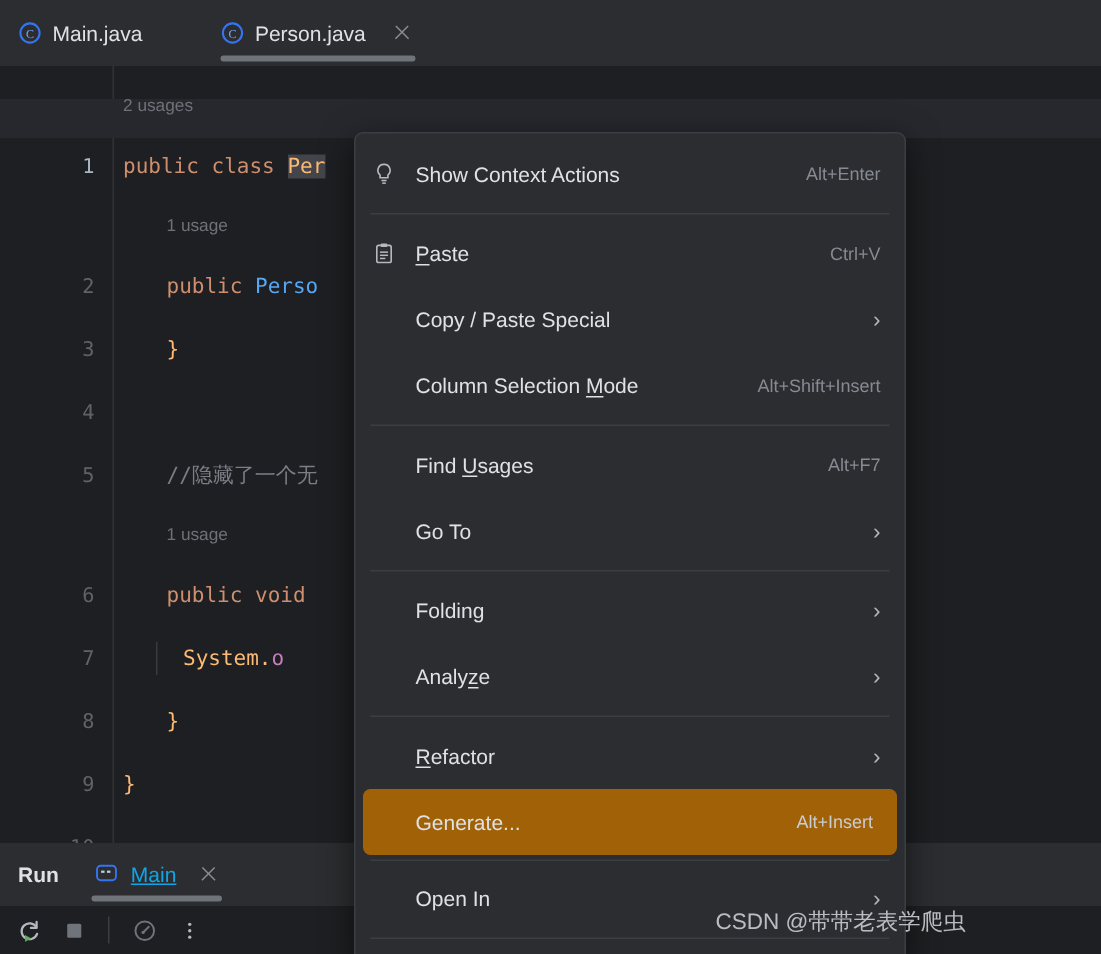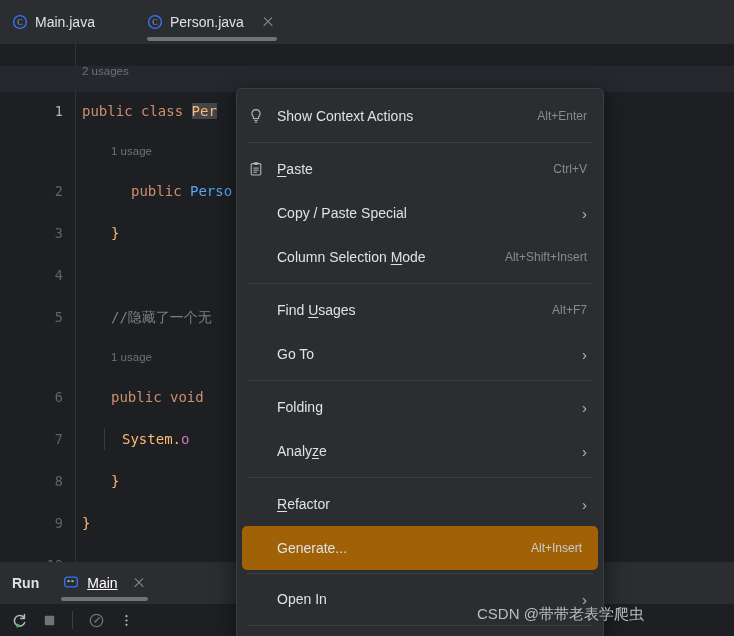--- a/index.html
+++ b/index.html
@@ -132,21 +132,21 @@
     position: absolute; left: 0; top: 0; width: 734px; height: 42px;
     background: #2b2d30;
     display: flex; align-items: center;
   }
   .run-title {
     font-size: 14px; color: #dfe1e5; font-weight: bold;
     padding: 0 16px 0 12px;
   }
   .runtab {
     position: relative; height: 42px; display: flex; align-items: center; gap: 8px;
-    padding: 0 8px; font-size: 14px; color: #ffffff; text-decoration: underline;
+    padding: 0 8px; font-size: 14px; color: #0ea5e9; text-decoration: underline;
   }
   .runtab .tab-underline {
     position: absolute; left: 6px; right: 6px; bottom: 3px; height: 4px;
     border-radius: 2px; background: #6f737a;
   }
   .runtoolbar {
     position: absolute; left: 0; top: 42px; width: 734px; height: 32px;
     display: flex; align-items: center; gap: 4px; padding-left: 6px;
     background: #1e1f22;
   }
@@ -240,21 +240,21 @@
 
       <div class="row">
         <span class="src" style="padding-left:5px;"><span class="kw">public</span><span class="src"> </span><span class="kw">class</span><span class="src"> </span><span class="ident sel">Per</span></span>
       </div>
 
       <div class="row hint">
         <span class="usage" style="padding-left:34px;">1 usage</span>
       </div>
 
       <div class="row">
-        <span class="src" style="padding-left:54px;"><span class="kw">public</span><span class="src"> </span><span class="type">Perso</span></span>
+        <span class="src" style="padding-left:34px;"><span class="kw">public</span><span class="src"> </span><span class="type">Perso</span></span>
       </div>
 
       <div class="row">
         <span class="src" style="padding-left:34px;"><span class="ident">}</span></span>
       </div>
 
       <div class="row"></div>
 
       <div class="row">
         <span class="src" style="padding-left:34px;"><span class="cmt">//隐藏了一个无</span></span>

